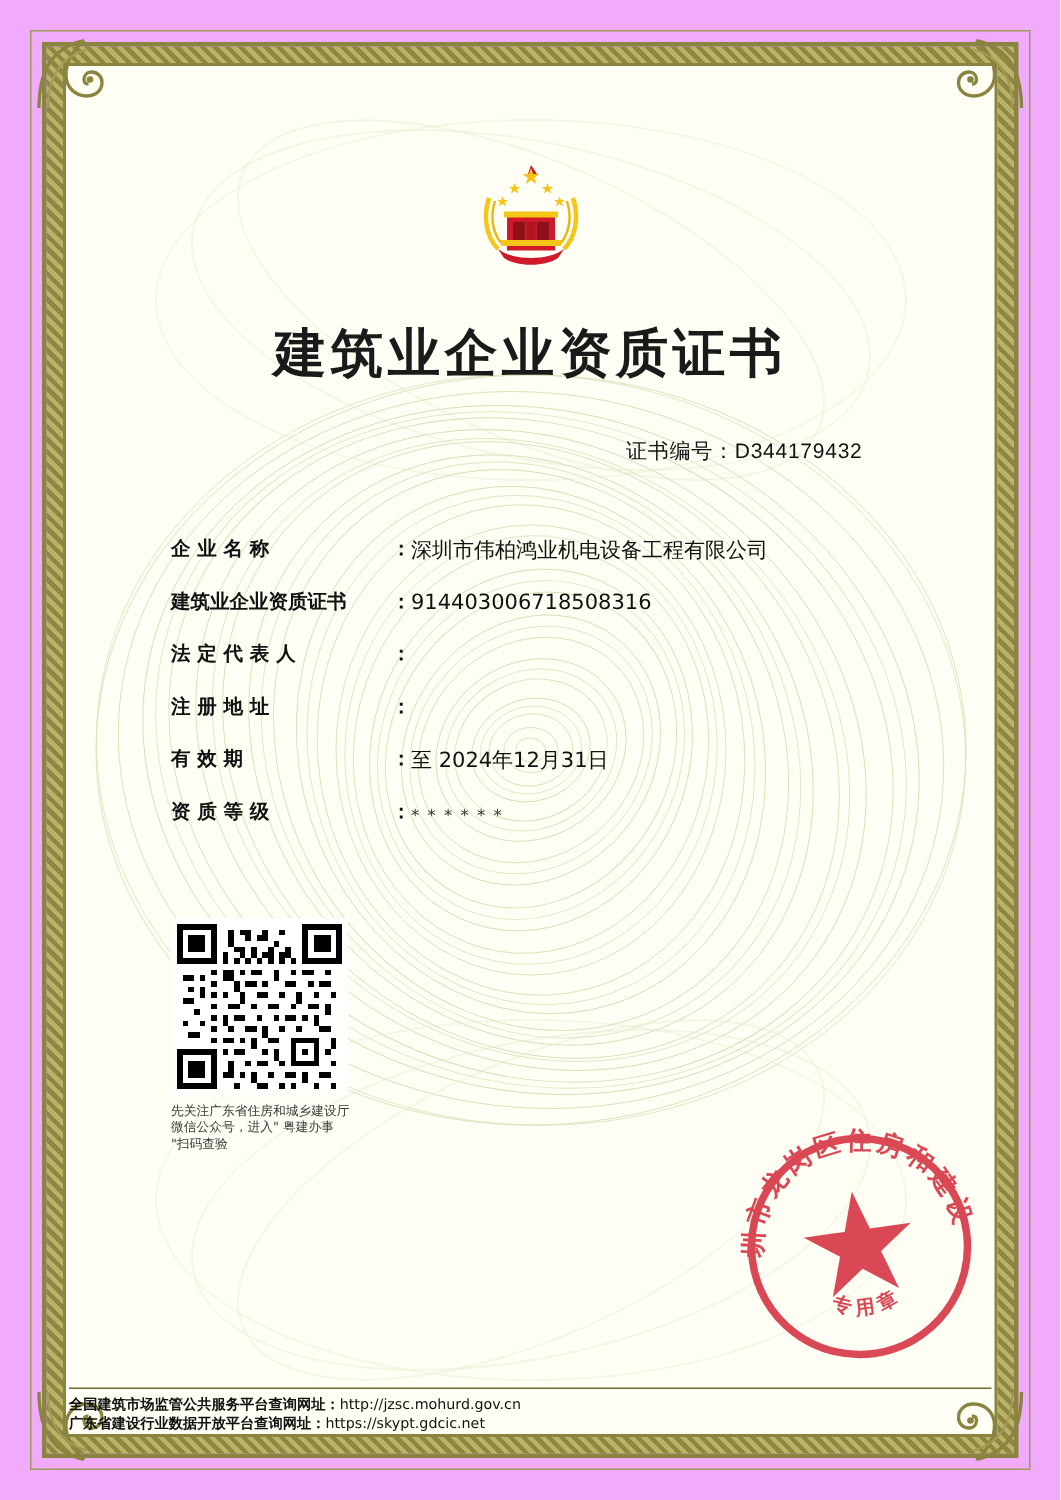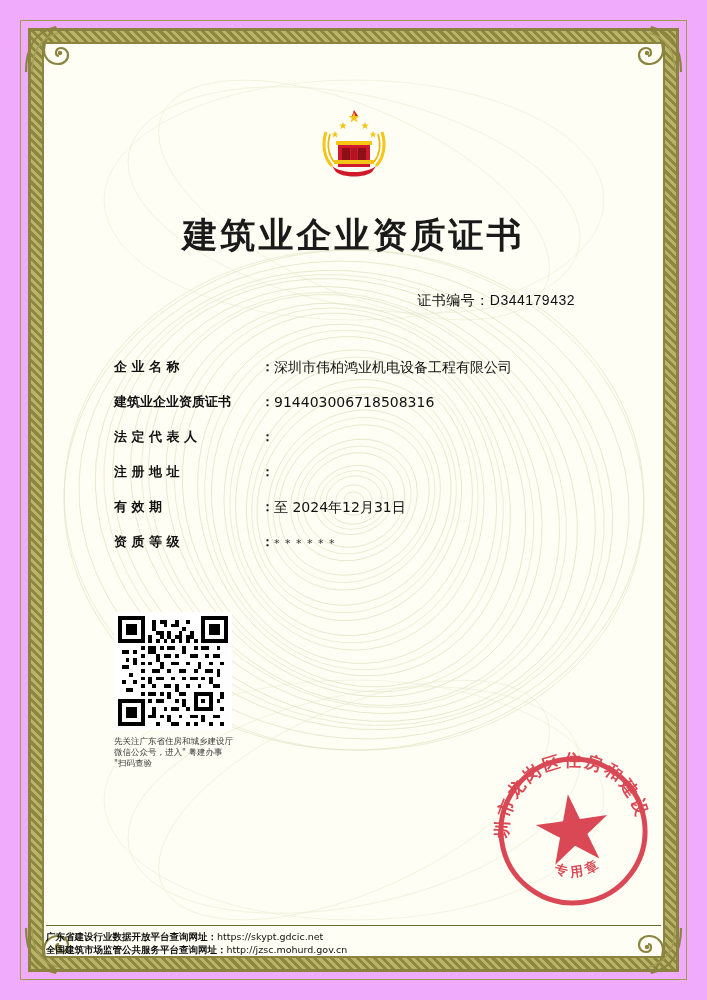--- a/index.html
+++ b/index.html
@@ -603,20 +603,20 @@
           </text>
         </g>
       </svg>
     </div>
 
   </div>
 
   <div class="footer-divider"></div>
   <div class="footer">
     <div class="footer-line">
+      <span class="flabel">全国建筑市场监管公共服务平台查询网址：</span><span>http://jzsc.mohurd.gov.cn</span>
+    </div>
+    <div class="footer-line">
       <span class="flabel">广东省建设行业数据开放平台查询网址：</span><span>https://skypt.gdcic.net</span>
     </div>
-    <div class="footer-line">
-      <span class="flabel">全国建筑市场监管公共服务平台查询网址：</span><span>http://jzsc.mohurd.gov.cn</span>
-    </div>
   </div>
 
 </div>
 
 </body></html>

